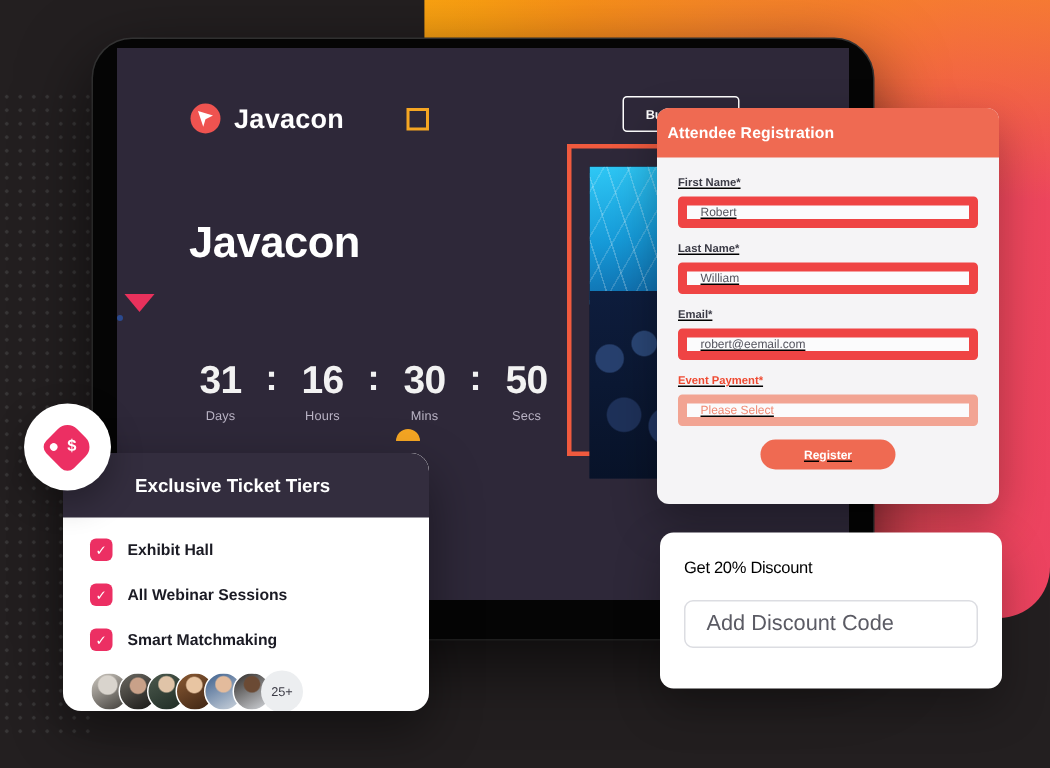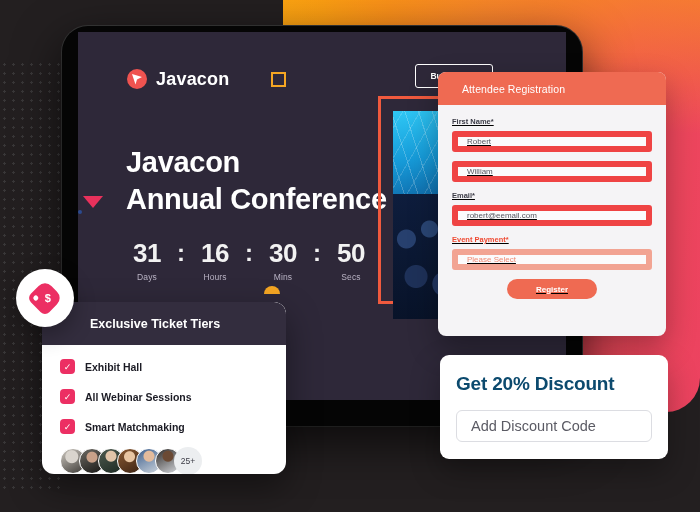--- a/index.html
+++ b/index.html
@@ -154,23 +154,23 @@
     background: #f5f4f6;
     border-radius: 8px;
     box-shadow: 0 12px 30px rgba(0,0,0,.3);
     overflow: hidden;
   }
   .reg-head {
     height: 33px;
     background: #ef6a52;
     color: #fff;
     display: flex; align-items: center;
-    padding-left: 24px;
+    padding-left: 7px;
     font-size: 10.5px;
-    font-weight: 400;
+    font-weight: 700;
     letter-spacing: .1px;
   }
   .reg-body { padding: 12px 14px 0 14px; text-decoration: underline; }
   .fld-label { font-size: 7.5px; color: #3b3b46; margin-bottom: 5px; font-weight: 600; }
   .fld-label.req { color: #ef4a32; }
   .fld-input {
     height: 21px;
     background: #fbfbfc;
     border: 6px solid #ef4444;
     border-radius: 3px;
@@ -284,23 +284,23 @@
   .disc-card {
     position: absolute;
     left: 440px; top: 355px;
     width: 228px; height: 104px;
     background: #fff;
     border-radius: 9px;
     box-shadow: 0 12px 30px rgba(0,0,0,.3);
     padding: 18px 16px;
   }
   .disc-title {
-    color: #0c4a6e;
-    font-size: 19px;
-    font-weight: 700;
+    color: #000000;
+    font-size: 11px;
+    font-weight: 400;
     letter-spacing: -.2px;
   }
   .disc-input {
     margin-top: 15px;
     height: 32px;
     border: 1px solid #dcdde2;
     border-radius: 6px;
     display: flex; align-items: center;
     padding-left: 14px;
     font-size: 14.5px;
@@ -332,21 +332,20 @@
           <path d="M6 6 L16 9 L11 11.5 L9.5 16.5 Z" fill="#ffffff"></path>
         </svg>
       </span>
       <span class="logo-text">Javacon</span>
     </div>
 
     <div class="buy-tickets">Buy Tickets</div>
 
     <div class="hero-title">
       <div>Javacon</div>
-      <div>Annual Conference</div>
     </div>
 
     <div class="countdown">
       <div class="cd-unit">
         <div class="cd-num">31</div>
         <div class="cd-lab">Days</div>
       </div>
       <div class="cd-sep">:</div>
       <div class="cd-unit">
         <div class="cd-num">16</div>
@@ -373,20 +372,21 @@
 
   </div>
 
   <div class="reg-card">
     <div class="reg-head">Attendee Registration</div>
     <div class="reg-body">
 
       <div class="fld-label">First Name*</div>
       <div class="fld-input">Robert</div>
 
+      <div class="fld-label">Last Name*</div>
       <div class="fld-input">William</div>
 
       <div class="fld-label">Email*</div>
       <div class="fld-input">robert@eemail.com</div>
 
       <div class="fld-label req">Event Payment*</div>
       <div class="fld-input select">Please Select</div>
 
       <div class="reg-btn">Register</div>
     </div>

